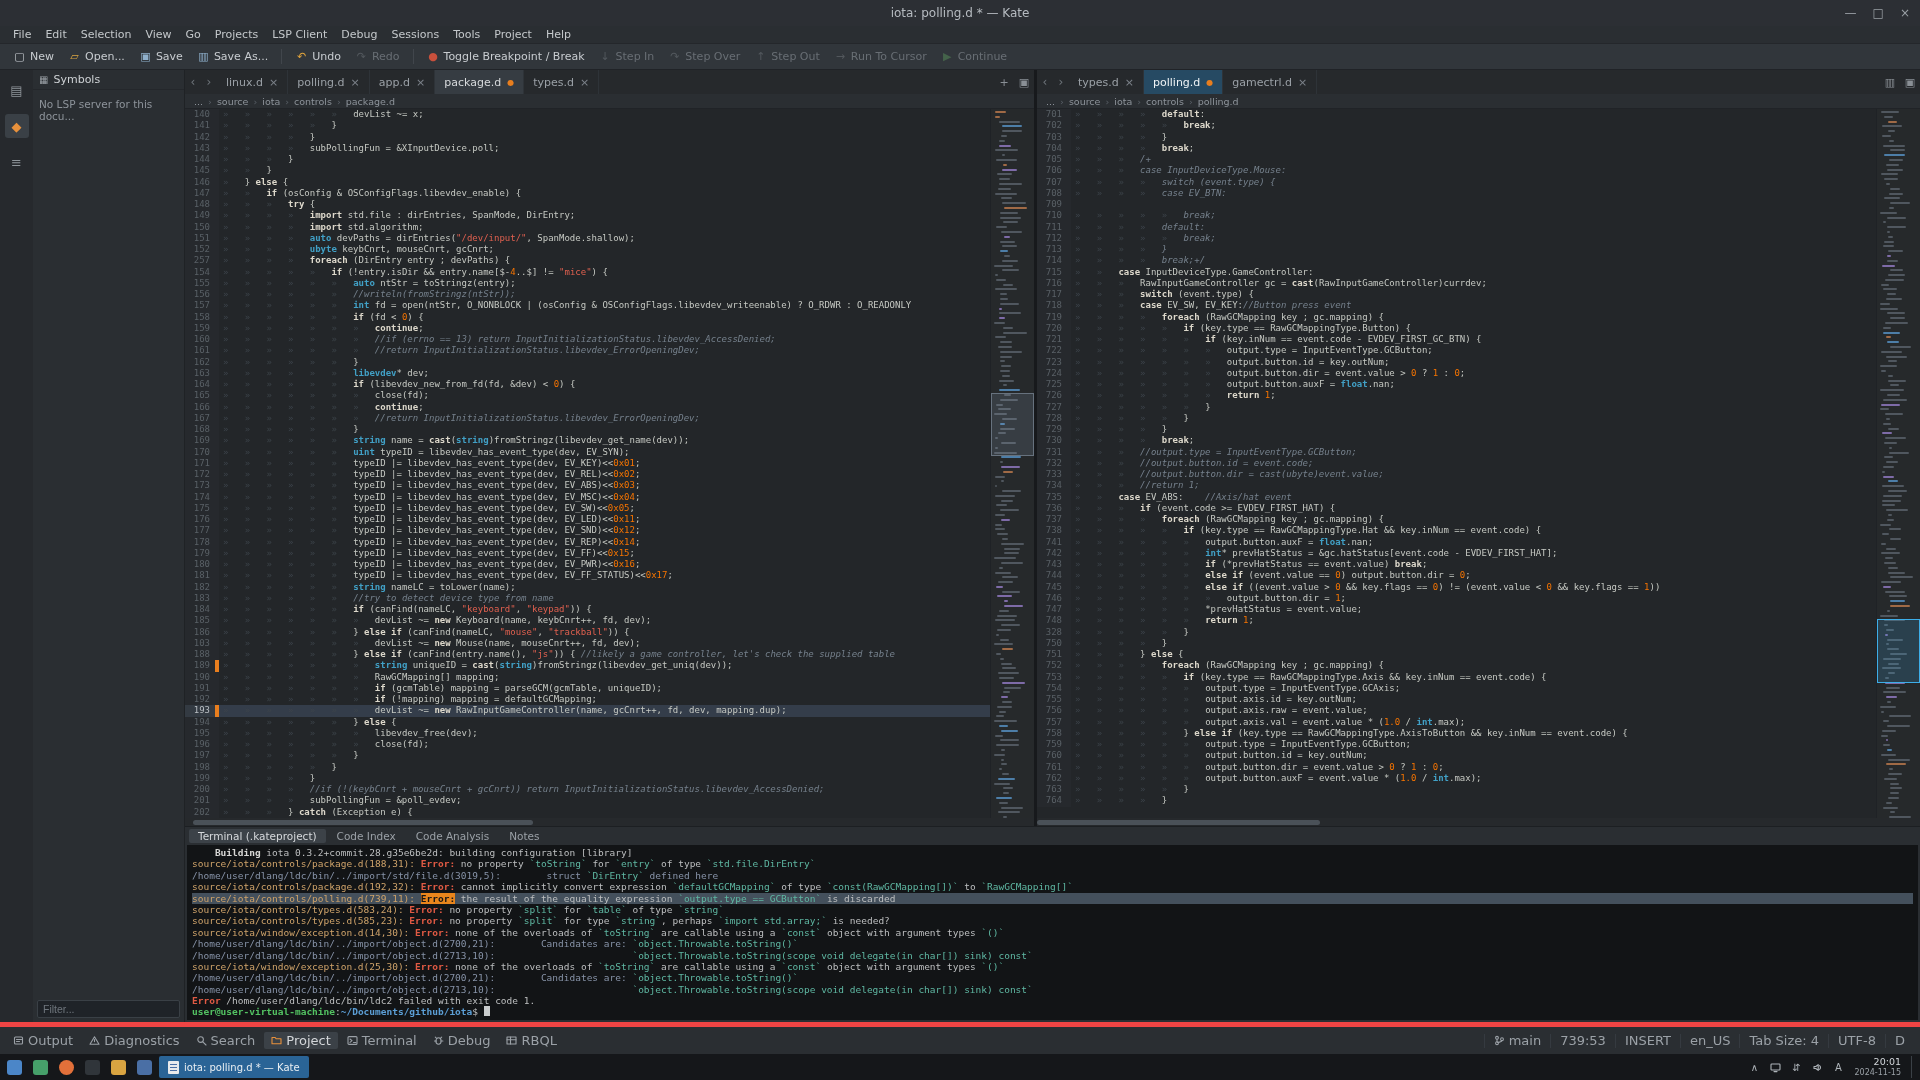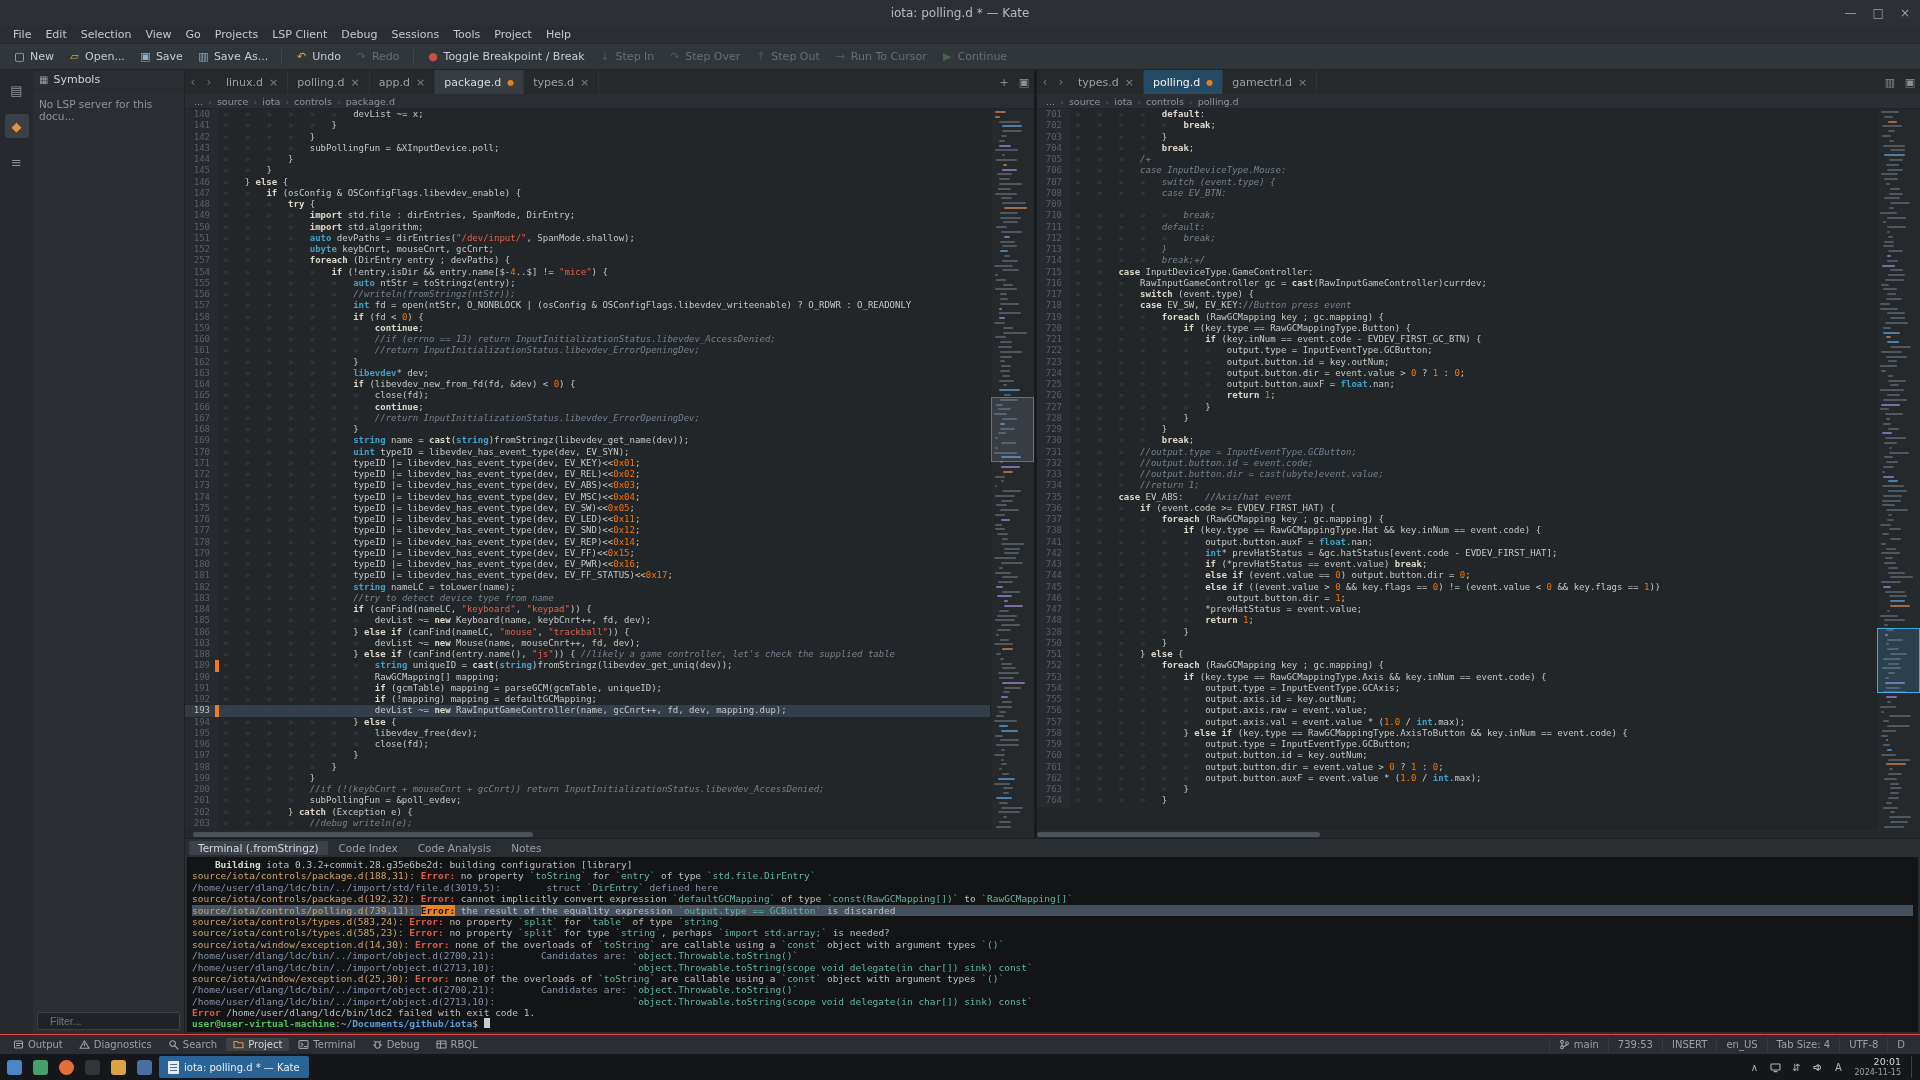--- a/index.html
+++ b/index.html
@@ -31,21 +31,21 @@
 .strip-icon{width:24px;height:24px;border-radius:3px;display:flex;align-items:center;justify-content:center;
   font-size:13px;color:#8f959a}
 .strip-icon.active{background:#3a4046;color:#e8913c}
 .sidebar{width:152px;background:#2a2e32;border-right:1px solid #1f2225;display:flex;flex-direction:column;
   font-size:11px;flex:none}
 .side-header{height:20px;display:flex;align-items:center;gap:5px;padding:0 6px;color:#ced2d5;
   border-bottom:1px solid #24272b}
 .side-ic{color:#9aa0a6;font-size:10px}
 .side-empty{padding:8px 6px;color:#8d939a;font-size:10.5px}
 .side-filter{margin:auto 4px 4px 4px;height:18px;background:#1f2328;border:1px solid #3a4046;border-radius:2px;
-  color:#b9bec3;font-size:10.5px;padding:0 12px;outline:none}
+  color:#b9bec3;font-size:10.5px;padding:0 5px;outline:none}
 .side-filter::placeholder{color:#6f767d}
 
 .center{flex:1;display:flex;flex-direction:column;min-width:0}
 .editors{flex:1;display:flex;min-height:0}
 .editor{display:flex;flex-direction:column;min-width:0;background:#232629}
 .editor.left{width:852px;flex:none;border-right:3px solid #17191c}
 .editor.right{flex:1}
 
 .tabbar{height:24px;background:#26292c;display:flex;align-items:stretch;font-size:11px;color:#9aa0a6;flex:none}
 .tab-nav{width:16px;display:flex;align-items:center;justify-content:center;color:#6e747a;font-size:12px}
@@ -99,22 +99,22 @@
 .tl .t{color:#bdbfc0}
 .tl .q{color:#5fb8a3}
 .tl .n{color:#8793a8}
 .tl .w{color:#d8d8d6;font-weight:bold}
 .tl .g{color:#53c262;font-weight:bold}
 .tl .b{color:#5c9fd6;font-weight:bold}
 .tl .chip{background:#e8851c;color:#151515;font-weight:bold}
 .tl .cur{display:inline-block;width:6px;height:10px;background:#c9cccd;vertical-align:-1px}
 
 
-.bottombar{height:20px;background:#2a2e32;border-top:1px solid #ef4444;display:flex;align-items:center;
-  font-size:10px;color:#9ba1a7;padding:0 6px;flex:none}
+.bottombar{height:32px;background:#2a2e32;border-top:5px solid #ef4444;display:flex;align-items:center;
+  font-size:13px;color:#9ba1a7;padding:0 6px;flex:none}
 .tools{display:flex;align-items:center;gap:2px}
 .tool-btn{gap:4px;padding:1px 7px;border-radius:2px}
 .tool-btn.checked{background:#3b4147;color:#d3d6d9}
 .tool-ic{display:flex;align-items:center}
 .tool-ic svg{display:block}
 .statusbar{margin-left:auto;display:flex;align-items:center}
 .stat{padding:0 9px;display:flex;gap:4px;align-items:center;border-left:1px solid #353a40;height:14px}
 .stat-ic{display:flex;align-items:center}
 
 
@@ -751,21 +751,21 @@
           </div>
           <div class="hscroll">
             <div class="thumb" style="left:0%;width:32%"></div>
           </div>
         </section>
 
       </div>
 
       <div class="terminal">
         <div class="term-tabs" id="term-tabs">
-            <span class="term-tab active">Terminal (.fromStringz)</span>
+            <span class="term-tab active">Terminal (.kateproject)</span>
             <span class="term-tab">Code Index</span>
             <span class="term-tab">Code Analysis</span>
             <span class="term-tab">Notes</span>
           </div>
         <div class="term-body" id="term-body"><div class="tl"><span class="w">    Building </span><span class="t">iota 0.3.2+commit.28.g35e6be2d: building configuration [library]</span></div><div class="tl"><span class="p">source/iota/controls/package.d(188,31): </span><span class="e">Error: </span><span class="t">no property </span><span class="q">`toString`</span><span class="t"> for </span><span class="q">`entry`</span><span class="t"> of type </span><span class="q">`std.file.DirEntry`</span></div><div class="tl"><span class="n">/home/user/dlang/ldc/bin/../import/std/file.d(3019,5):        struct </span><span class="q">`DirEntry`</span><span class="n"> defined here</span></div><div class="tl"><span class="p">source/iota/controls/package.d(192,32): </span><span class="e">Error: </span><span class="t">cannot implicitly convert expression </span><span class="q">`defaultGCMapping`</span><span class="t"> of type </span><span class="q">`const(RawGCMapping[])`</span><span class="t"> to </span><span class="q">`RawGCMapping[]`</span></div><div class="tl sel"><span class="p">source/iota/controls/polling.d(739,11): </span><span class="chip">Error:</span><span class="t"> the result of the equality expression </span><span class="q">`output.type == GCButton`</span><span class="t"> is discarded</span></div><div class="tl"><span class="p">source/iota/controls/types.d(583,24): </span><span class="e">Error: </span><span class="t">no property </span><span class="q">`split`</span><span class="t"> for </span><span class="q">`table`</span><span class="t"> of type </span><span class="q">`string`</span></div><div class="tl"><span class="p">source/iota/controls/types.d(585,23): </span><span class="e">Error: </span><span class="t">no property </span><span class="q">`split`</span><span class="t"> for type </span><span class="q">`string`</span><span class="t">, perhaps </span><span class="q">`import std.array;`</span><span class="t"> is needed?</span></div><div class="tl"><span class="p">source/iota/window/exception.d(14,30): </span><span class="e">Error: </span><span class="t">none of the overloads of </span><span class="q">`toString`</span><span class="t"> are callable using a </span><span class="q">`const`</span><span class="t"> object with argument types </span><span class="q">`()`</span></div><div class="tl"><span class="n">/home/user/dlang/ldc/bin/../import/object.d(2700,21):        Candidates are: </span><span class="q">`object.Throwable.toString()`</span></div><div class="tl"><span class="n">/home/user/dlang/ldc/bin/../import/object.d(2713,10):                        </span><span class="q">`object.Throwable.toString(scope void delegate(in char[]) sink) const`</span></div><div class="tl"><span class="p">source/iota/window/exception.d(25,30): </span><span class="e">Error: </span><span class="t">none of the overloads of </span><span class="q">`toString`</span><span class="t"> are callable using a </span><span class="q">`const`</span><span class="t"> object with argument types </span><span class="q">`()`</span></div><div class="tl"><span class="n">/home/user/dlang/ldc/bin/../import/object.d(2700,21):        Candidates are: </span><span class="q">`object.Throwable.toString()`</span></div><div class="tl"><span class="n">/home/user/dlang/ldc/bin/../import/object.d(2713,10):                        </span><span class="q">`object.Throwable.toString(scope void delegate(in char[]) sink) const`</span></div><div class="tl"><span class="e">Error </span><span class="t">/home/user/dlang/ldc/bin/ldc2 failed with exit code 1.</span></div><div class="tl"><span class="g">user@user-virtual-machine</span><span class="t">:</span><span class="b">~/Documents/github/iota</span><span class="t">$ </span><span class="cur"></span></div></div>
       </div>
     </div>
   </div>
 
   <div class="bottombar">

